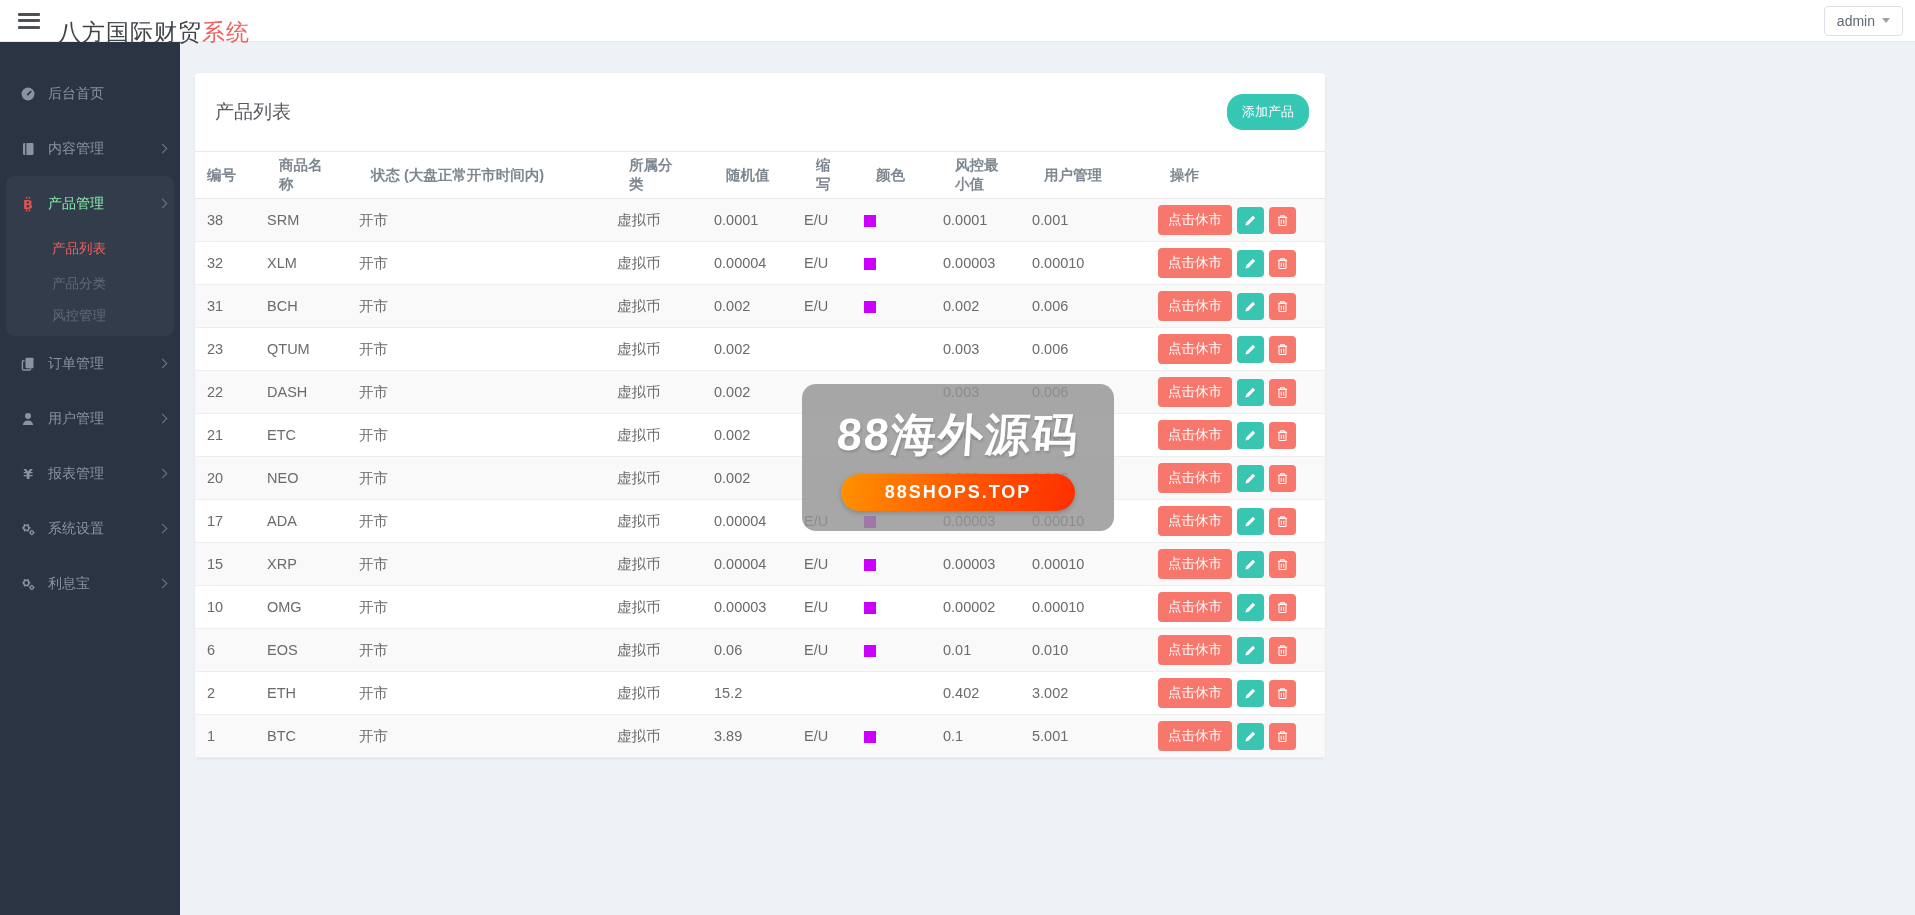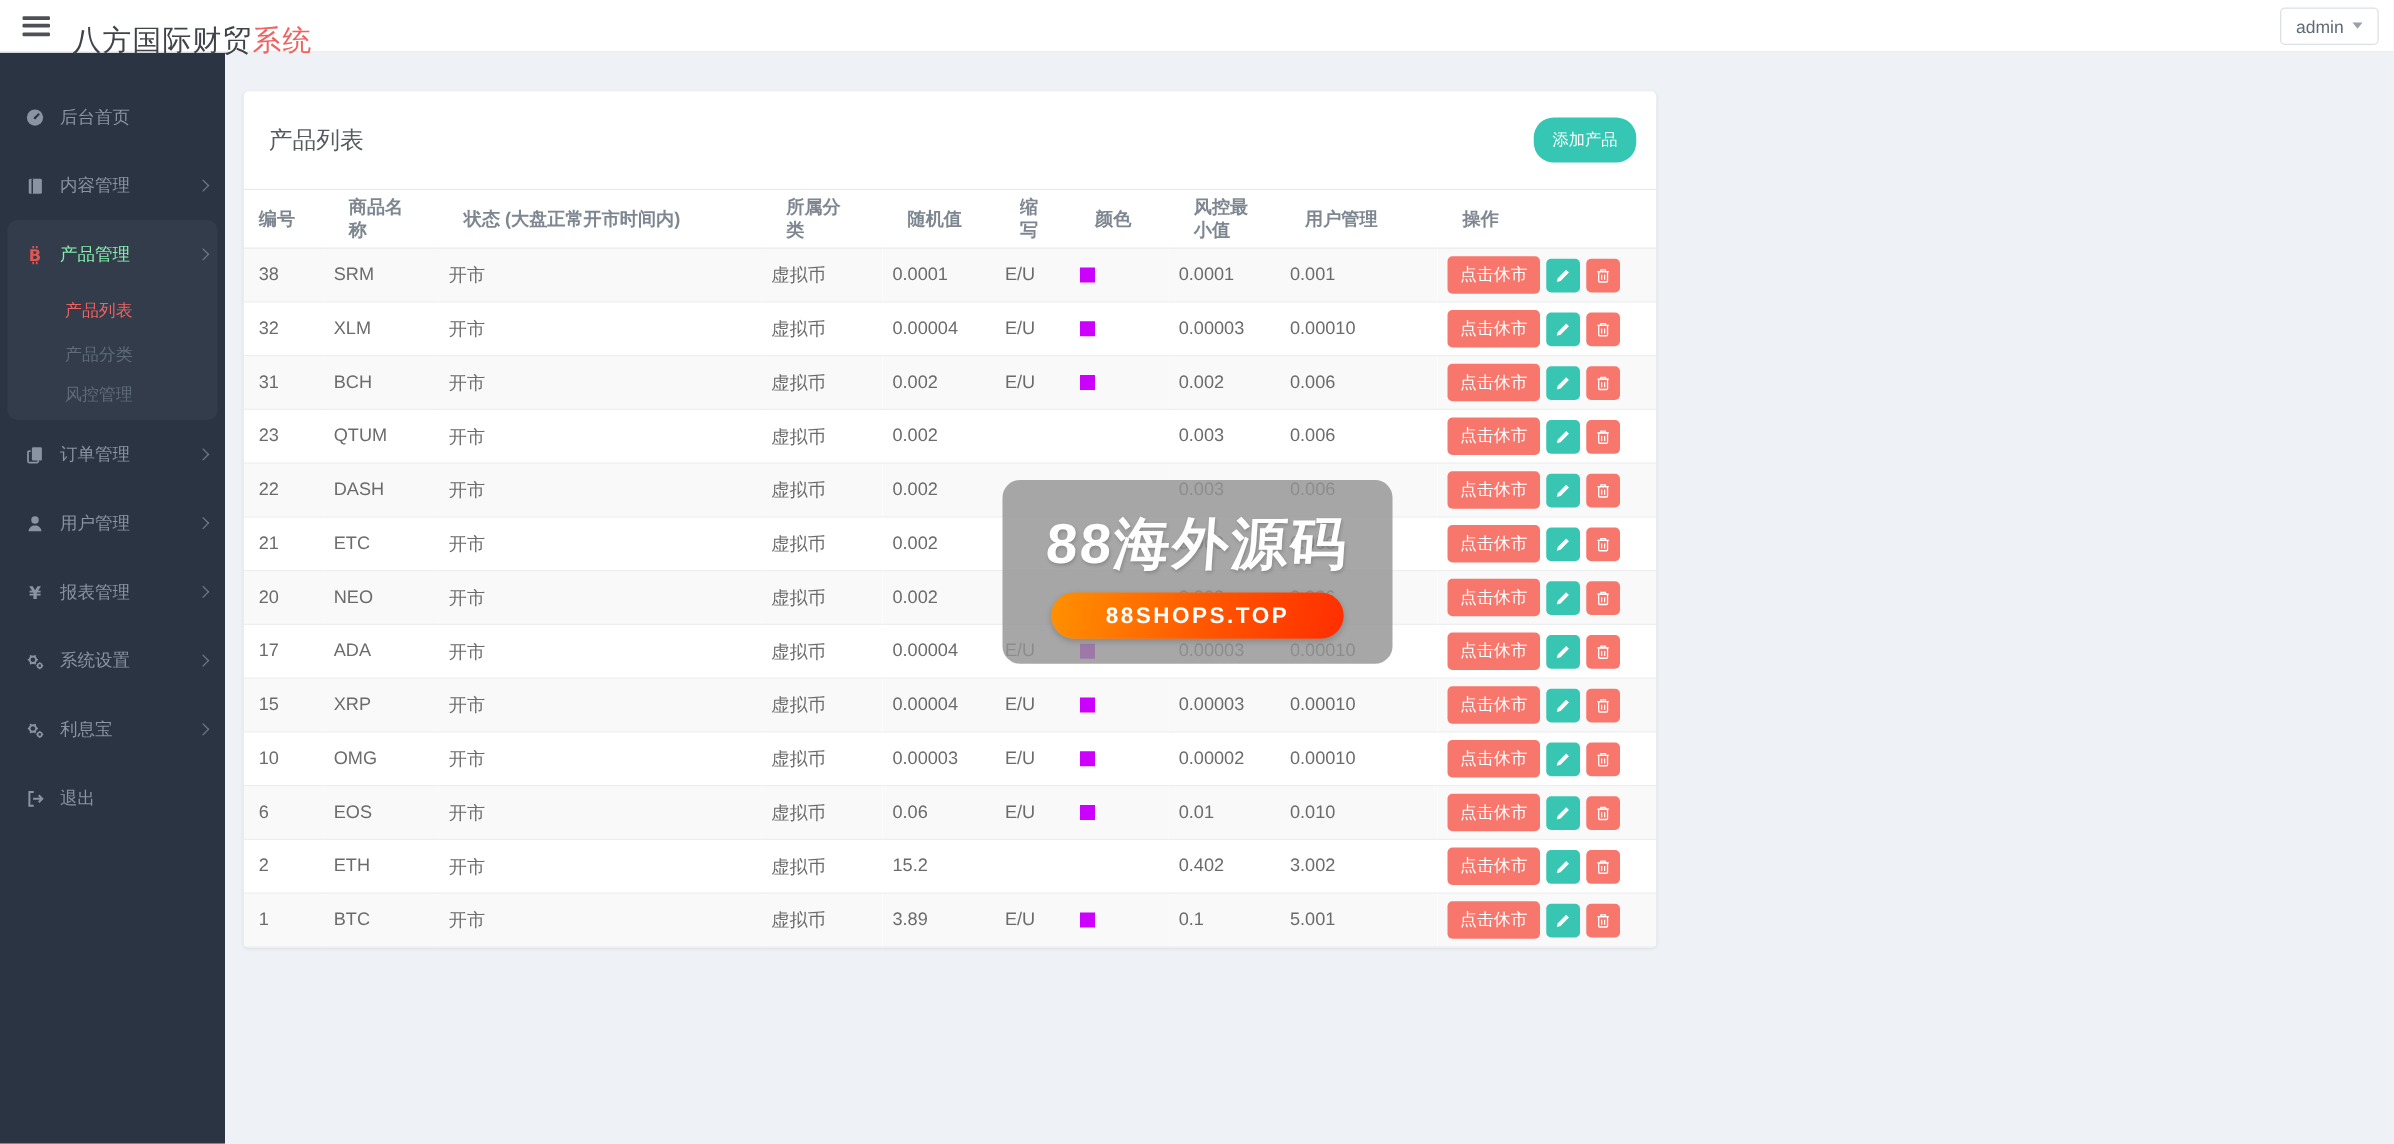--- a/index.html
+++ b/index.html
@@ -215,30 +215,20 @@
               <line x1="11.8" y1="9.8" x2="11.8" y2="8.7"></line>
               <line x1="10.1" y1="11.5" x2="9" y2="11.5"></line>
               <line x1="11.8" y1="13.2" x2="11.8" y2="14.3"></line>
             </g>
           </svg>
       </span>
       <span>利息宝</span>
       <span class="chevron"></span>
     </div>
 
-    <div class="nav-item">
-      <span class="icon">
-        <svg width="16" height="16" viewBox="0 0 16 16" stroke="#8a93a2" fill="none">
-            <path d="M7 2.5H3.5v11H7" stroke-width="1.6"></path>
-            <path d="M6.5 8H13.5" stroke-width="1.6"></path>
-            <path d="M11 5.2L13.8 8L11 10.8" stroke-width="1.6"></path>
-          </svg>
-      </span>
-      <span>退出</span>
-    </div>
   </div>
 
   <div class="content">
     <div class="card">
       <div class="card-header">
         <div class="card-title">产品列表</div>
         <button class="btn-add">添加产品</button>
       </div>
       <table>
         <colgroup>

